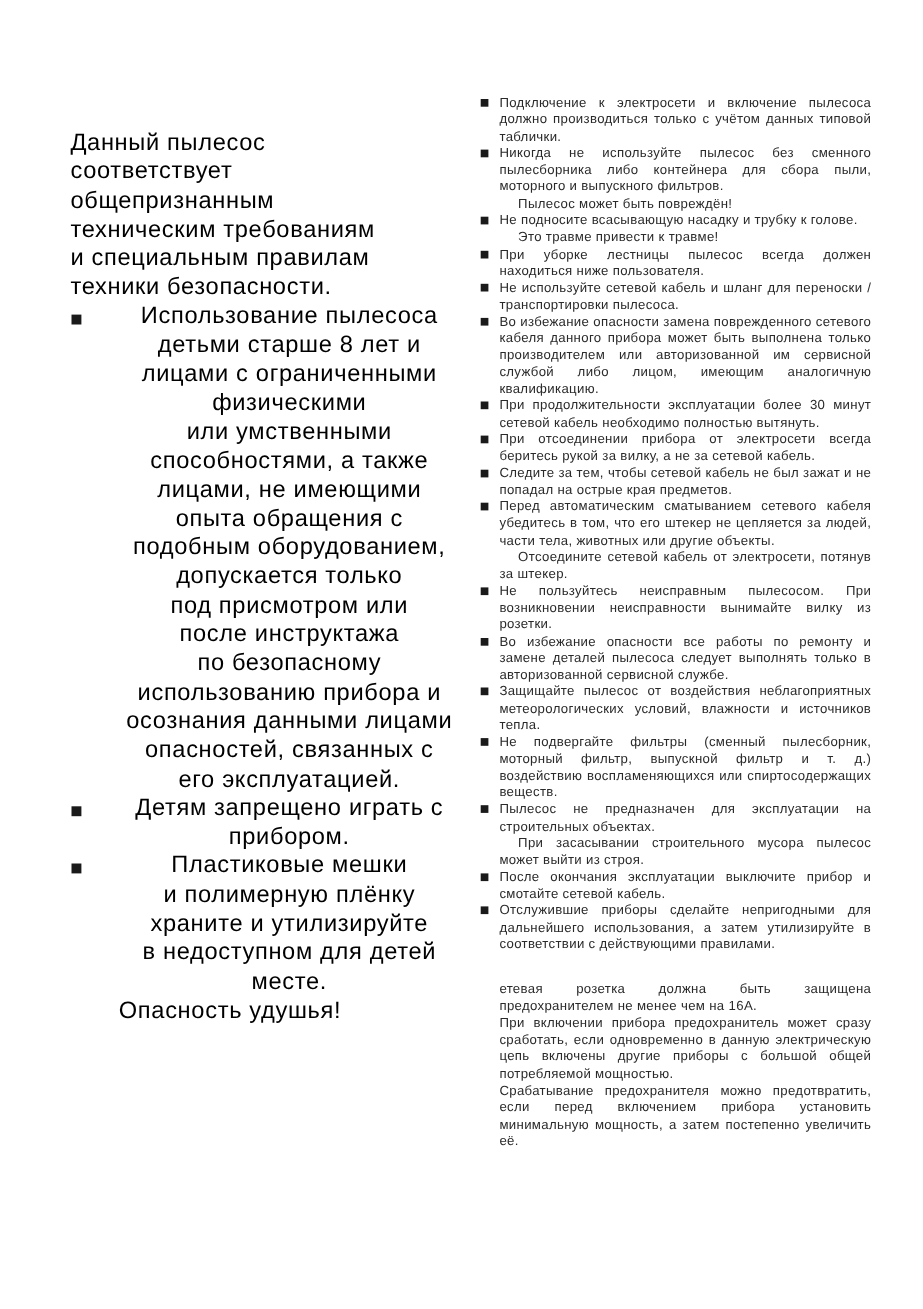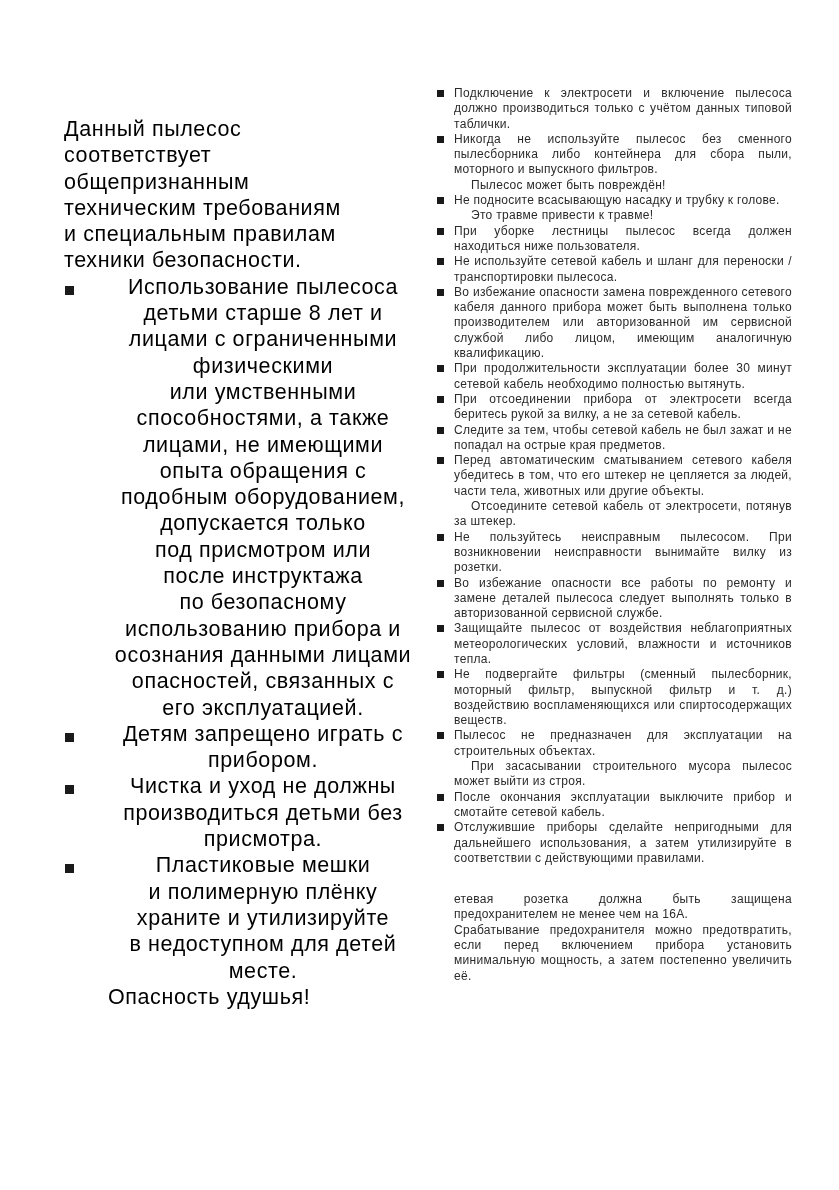--- a/index.html
+++ b/index.html
@@ -72,23 +72,20 @@
 допускается только
 под присмотром или
 после инструктажа
 по безопасному
 использованию прибора и
 осознания данными лицами
 опасностей, связанных с
 его эксплуатацией.</span></li>
       <li><span class="bullet"></span><span>Детям запрещено играть с
 прибором.</span></li>
-      <li><span class="bullet"></span><span>Чистка и уход не должны
-производиться детьми без
-присмотра.</span></li>
       <li><span class="bullet"></span><span>Пластиковые мешки
 и полимерную плёнку
 храните и утилизируйте
 в недоступном для детей
 месте.</span></li>
     </ul>
     <div class="note">Опасность удушья!</div>
   </div>
 
   <div class="right">
@@ -119,17 +116,18 @@
       <li><span class="bullet"></span><span>Пылесос не предназначен для эксплуатации на строительных объектах.</span></li>
     </ul>
     <div class="note">При засасывании строительного мусора пылесос может выйти из строя.</div>
     <ul>
       <li><span class="bullet"></span><span>После окончания эксплуатации выключите прибор и смотайте сетевой кабель.</span></li>
       <li><span class="bullet"></span><span>Отслужившие приборы сделайте непригодными для дальнейшего использования, а затем утилизируйте в соответствии с действующими правилами.</span></li>
     </ul>
 
     <div class="para-block">
       <div class="para">етевая розетка должна быть защищена предохранителем не менее чем на 16А.</div>
+      <div class="para">При включении прибора предохранитель может сразу сработать, если одновременно в данную электрическую цепь включены другие приборы с большой общей потребляемой мощностью.</div>
       <div class="para">Срабатывание предохранителя можно предотвратить, если перед включением прибора установить минимальную мощность, а затем постепенно увеличить её.</div>
     </div>
   </div>
 
 </div>
 
 </body></html>

